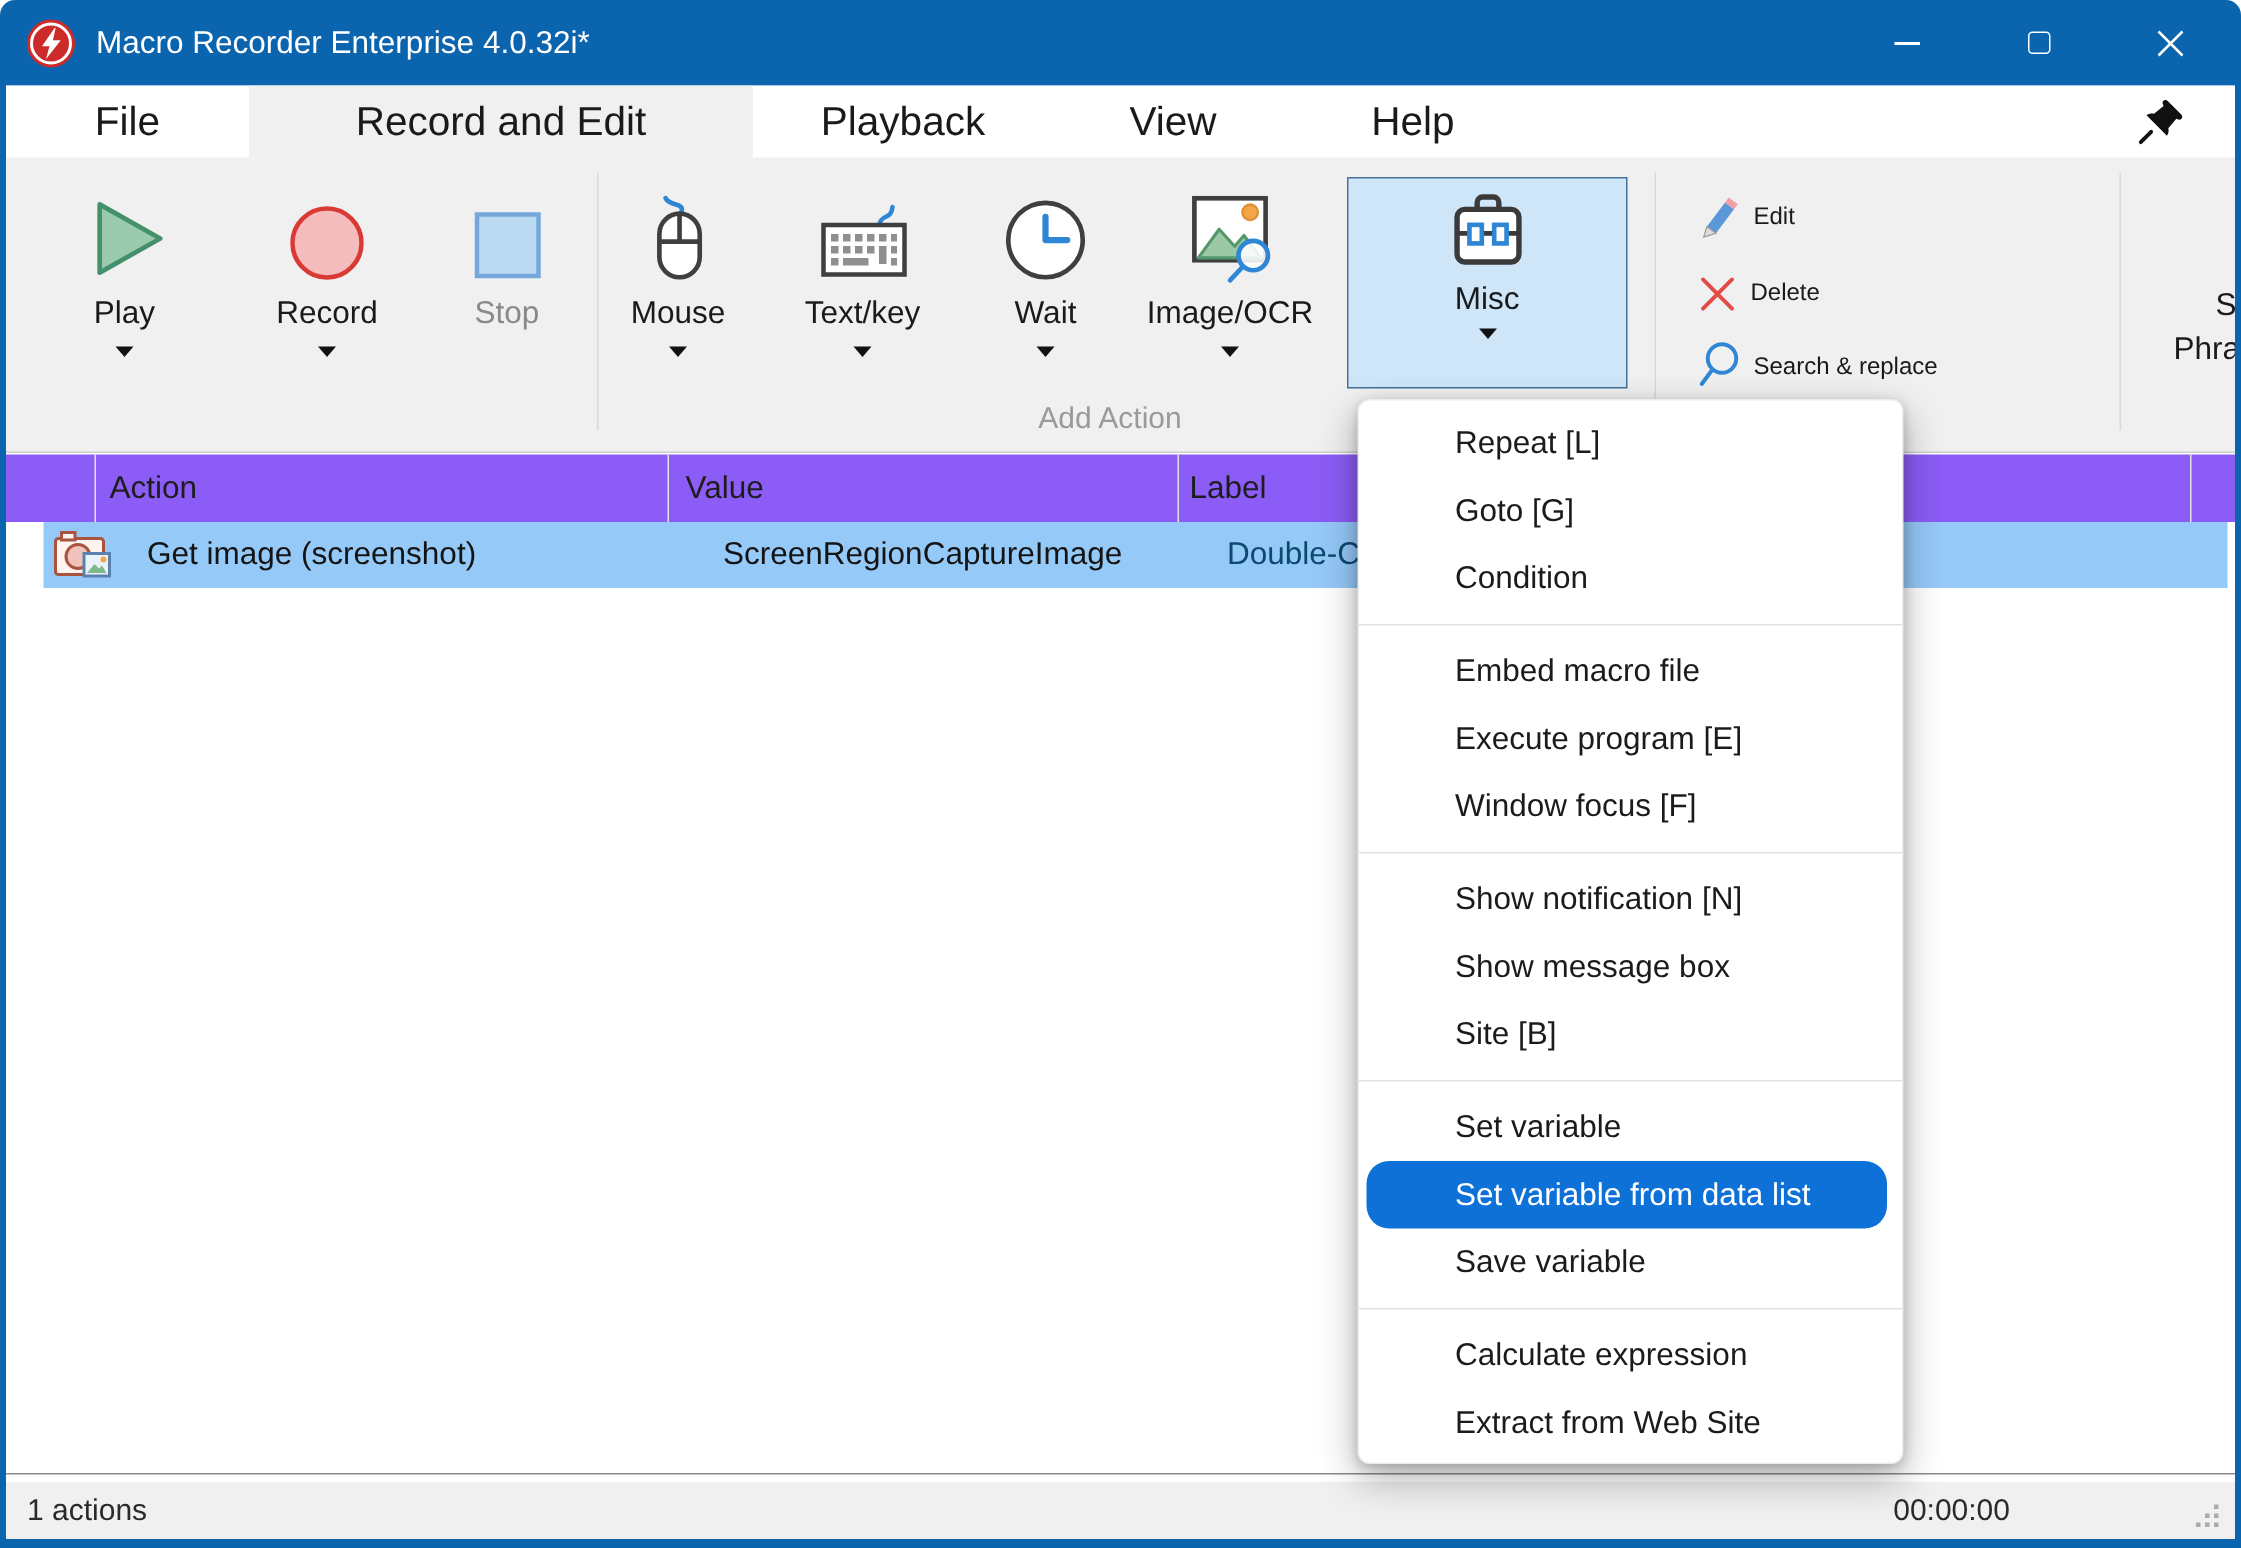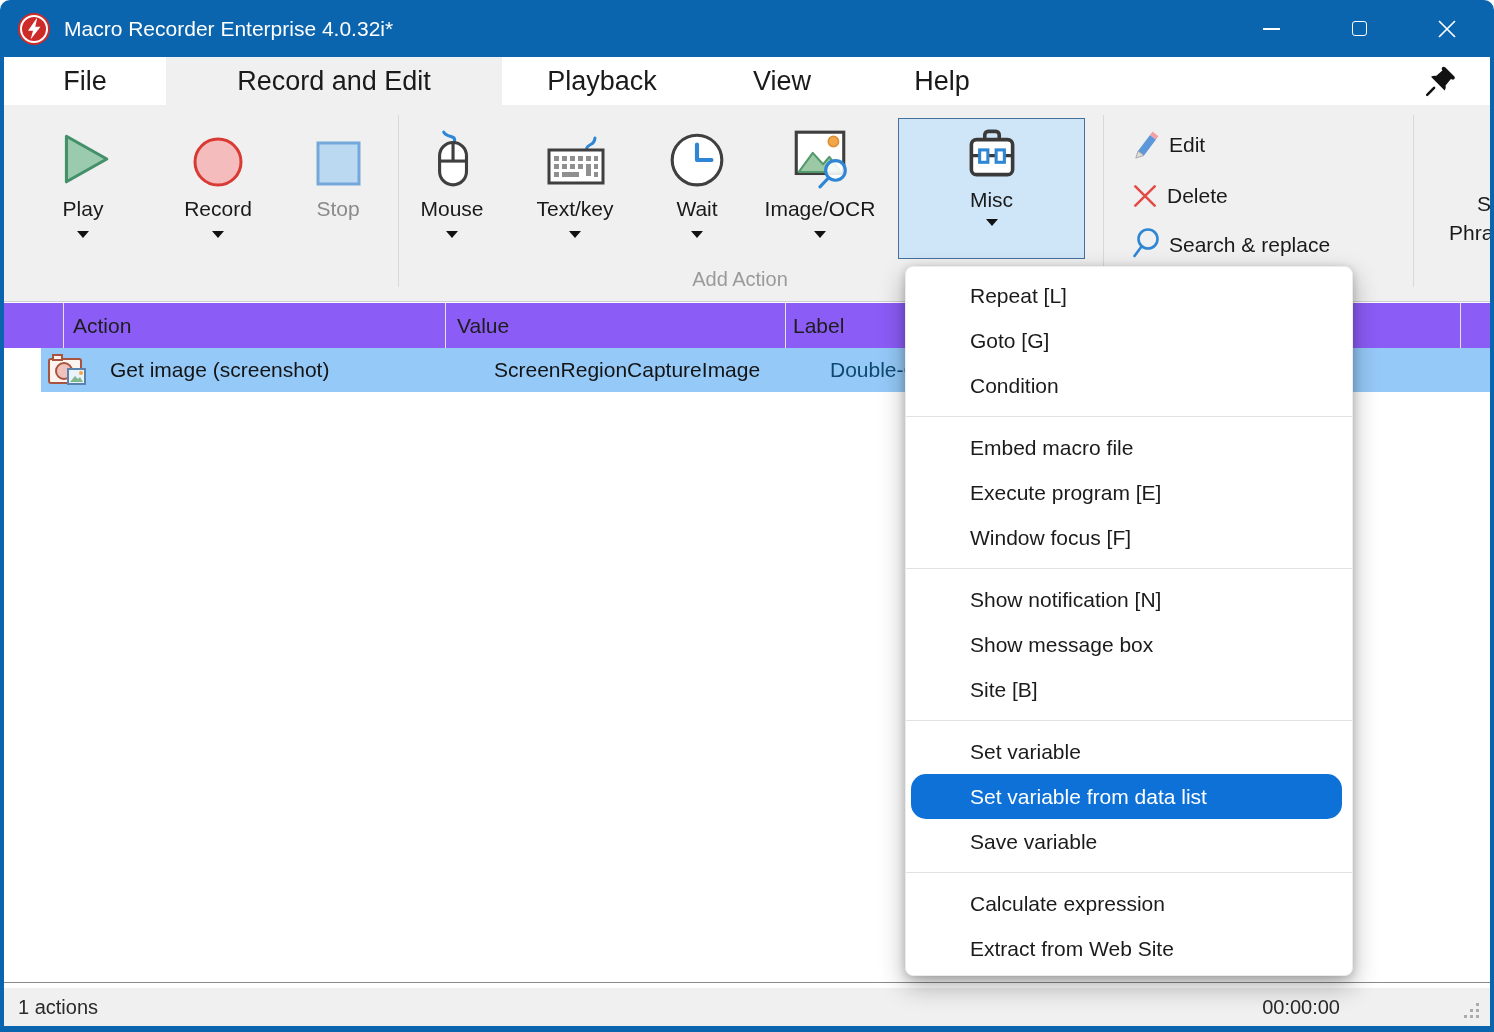--- a/index.html
+++ b/index.html
@@ -39,45 +39,45 @@
   .darr { width:0; height:0; border-left:6px solid transparent; border-right:6px solid transparent; border-top:7px solid #111; margin-top:9px; }
   .vsep { position:absolute; top:10px; height:172px; width:1px; background:#d9d9d9; }
   .groupname { position:absolute; top:163px; left:586px; width:300px; text-align:center; font-size:20px; color:#9a9a9a; }
 
   .miscbtn { position:absolute; left:894px; top:13px; width:187px; height:141px; background:var(--misc_active_bg,#CFE5F8); border:1px solid #46719c; display:flex; flex-direction:column; align-items:center; cursor:default; }
   .miscbtn .icn { height:64px; display:flex; align-items:flex-end; justify-content:center; padding-top:10px; }
   .miscbtn .blabel { margin-top:4px; }
   .miscbtn .darr { margin-top:6px; }
 
   .editrow { position:absolute; left:1127px; width:280px; height:36px; display:flex; align-items:center; gap:8px; cursor:default; }
-  .editrow span { font-size:21px; color:#1a1a1a; white-space:nowrap; }
+  .editrow span { font-size:16px; color:#1a1a1a; white-space:nowrap; }
 
   .clipline { position:absolute; font-size:21px; color:#1a1a1a; white-space:nowrap; }
 
   
   .thead { position:absolute; top:246px; left:0; right:0; height:45px; background:#8b5cf6; }
   .hsep { position:absolute; top:0; width:1px; height:45px; background:#e3e3e3; }
   .hcell { position:absolute; top:0; height:45px; line-height:45px; font-size:21px; color:#1d1d1d; cursor:default; }
-  .tbody { position:absolute; top:291px; left:16px; right:0;padding-left:21px; }
+  .tbody { position:absolute; top:291px; left:4px; right:0;padding-left:21px; }
   .trow { position:relative; height:44px; }
   .trow.selected { background:var(--row_selected,#95C9F8); width:1456px; }
   .cell { position:absolute; top:0; height:44px; line-height:44px; font-size:21px; color:#141414; white-space:nowrap; }
   .c-label { color:#0c4a6e; }
   .rowicn { position:absolute; left:5px; top:3px; }
 
   
   .statusline { position:absolute; top:925px; left:0; right:0; height:1px; background:#8a8a8a; }
   .statusbar { position:absolute; top:931px; left:0; right:0; height:38px; background:#F0F0F0; }
   .st-left { position:absolute; left:14px; top:0; height:38px; line-height:38px; font-size:20px; color:#2a2a2a; }
   .st-right { position:absolute; right:150px; top:0; height:38px; line-height:38px; font-size:20px; color:#2a2a2a; }
   .grip { position:absolute; right:10px; bottom:7px; }
 
   
   .dropdown {
-    position:absolute; left:901px; top:209px; width:448px; height:710px;
+    position:absolute; left:901px; top:209px; width:364px; height:710px;
     background:#ffffff; border:1px solid #ececec; border-radius:8px;
     box-shadow:0 10px 26px rgba(0,0,0,0.30), 0 2px 8px rgba(0,0,0,0.18);
     padding:6px 0; z-index:50;
   }
   .mitem { height:45px; line-height:45px; font-size:21px; color:#1b1b1b; margin:0 10px 0 5px; padding-left:59px; border-radius:8px; white-space:nowrap; cursor:default; }
   .mitem.hl { background:var(--menu_highlight,#0E71D8); color:#ffffff;border-radius:15px; }
   .msep { height:1px; background:#e2e2e2; margin:8px 0; }
 </style>
 </head>
 <body>

